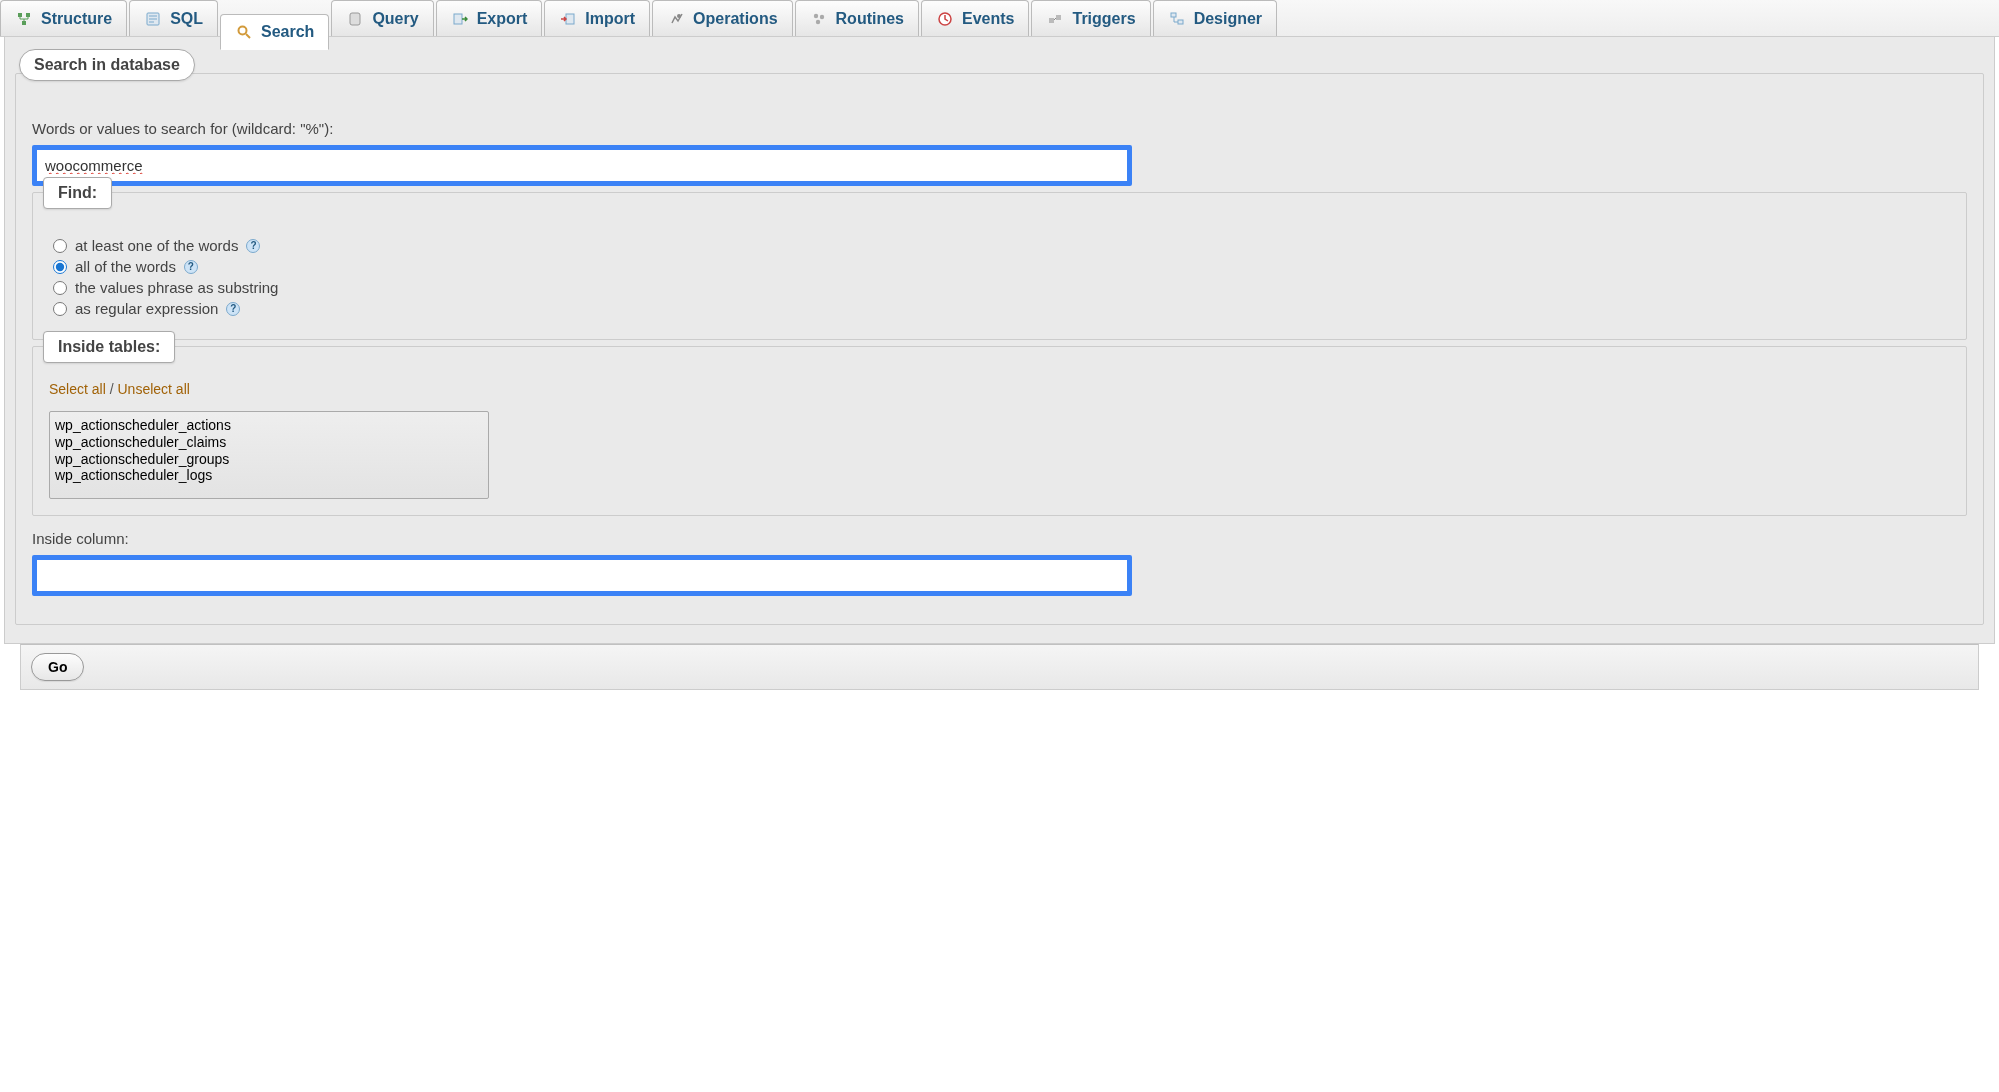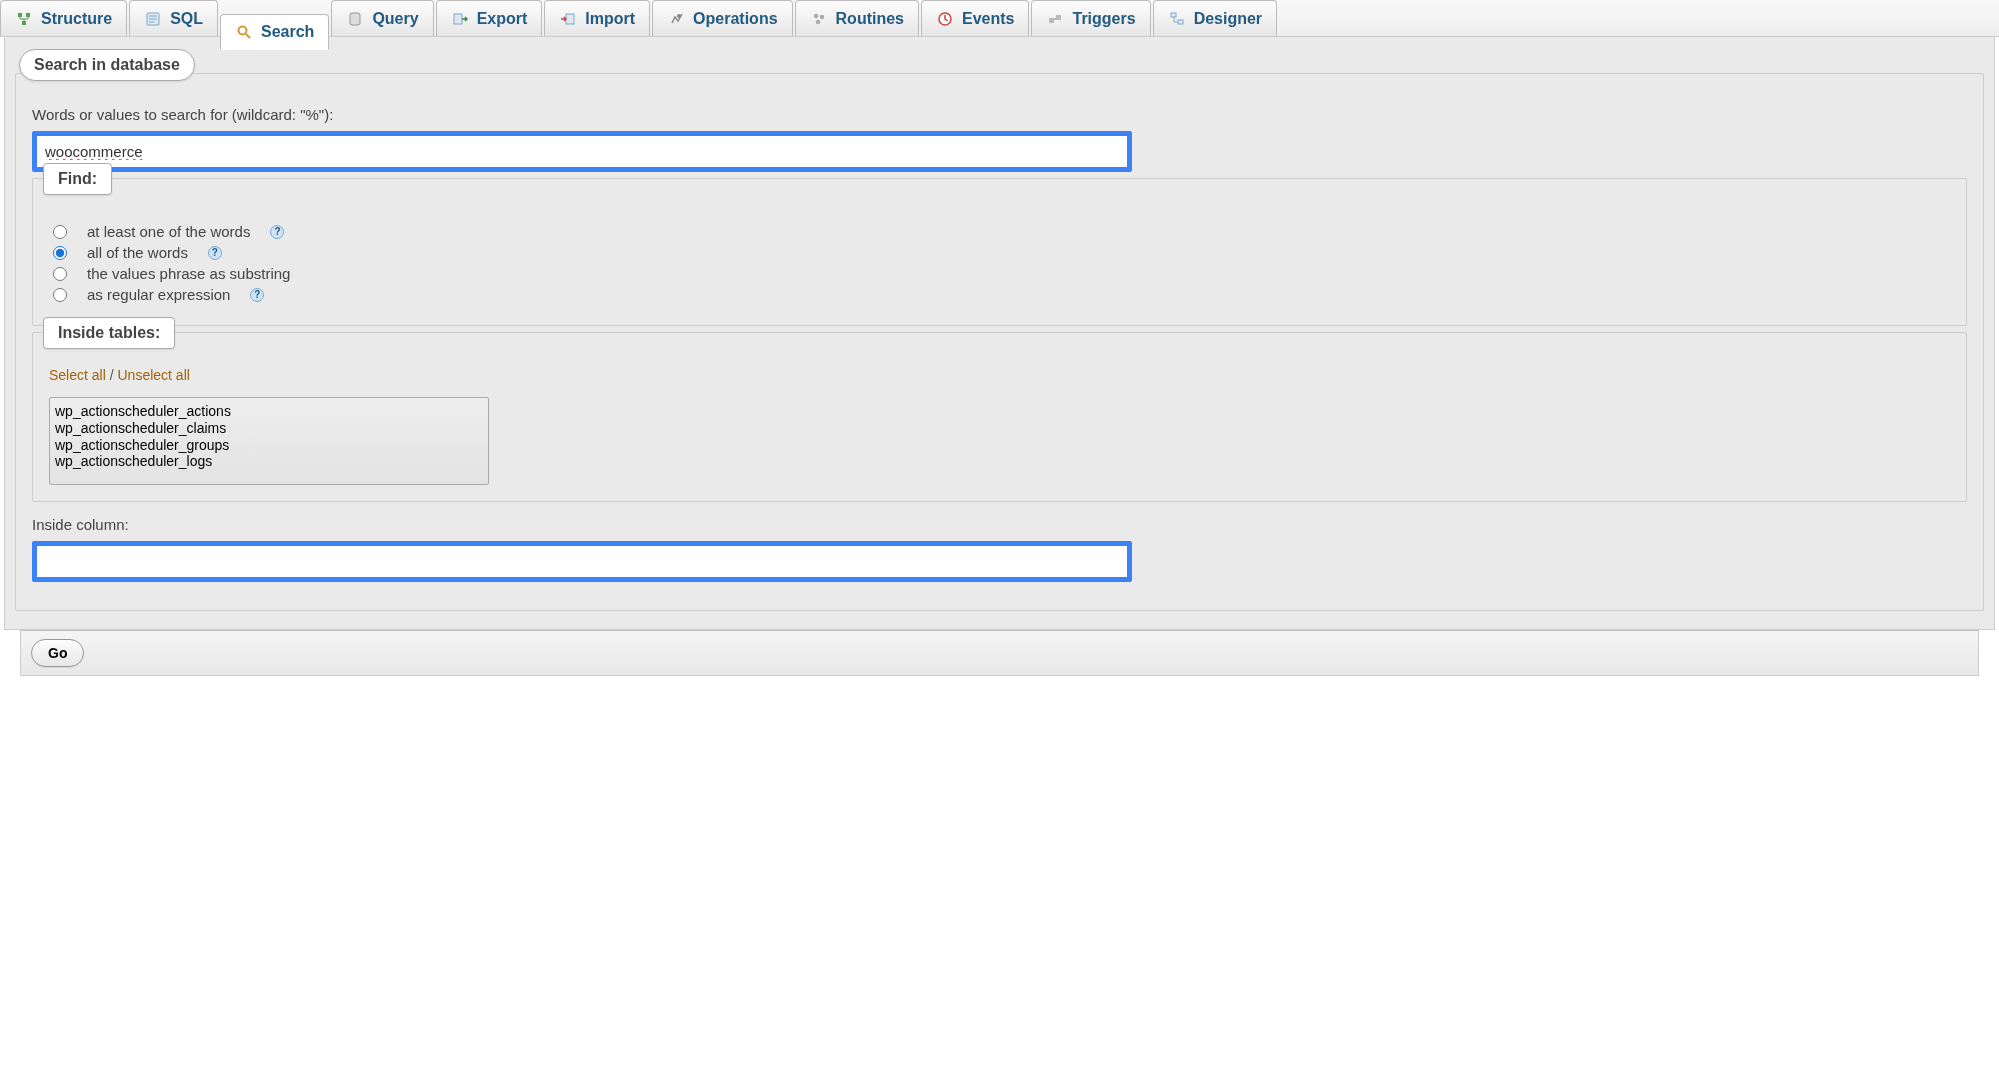--- a/index.html
+++ b/index.html
@@ -109,21 +109,21 @@
   background: #fff;
   color: #333;
 }
 .text-input.spellcheck-error { text-decoration: underline wavy #d93025; text-decoration-thickness: 1px; }
 
 
 .radio-group { padding: 10px 4px 2px 4px; }
 .radio-row {
   display: flex;
   align-items: center;
-  gap: 20px;
+  gap: 8px;
   margin-bottom: 4px;
   font-size: 15px;
 }
 .radio-row input[type=radio] {
   width: 14px; height: 14px;
   accent-color: #1976d2;
 }
 .help-icon {
   width: 14px; height: 14px;
   border-radius: 50%;
@@ -290,21 +290,21 @@
         </svg>
       </span>
       <span class="label">Designer</span>
     </div>
   </div>
 
 <div class="main">
 
   <div class="section-title">Search in database</div>
 
-  <fieldset class="panel" style="padding-top:18px;">
+  <fieldset class="panel" style="padding-top:32px;">
 
     <label class="form-label">Words or values to search for (wildcard: "%"):</label>
     <input class="text-input spellcheck-error" type="text" value="woocommerce" style="">
 
     
     <div class="inner-panel">
       <div class="panel-legend">Find:</div>
       <div class="radio-group" id="find-options">
           <label class="radio-row">
             <input type="radio" name="find" style="">

